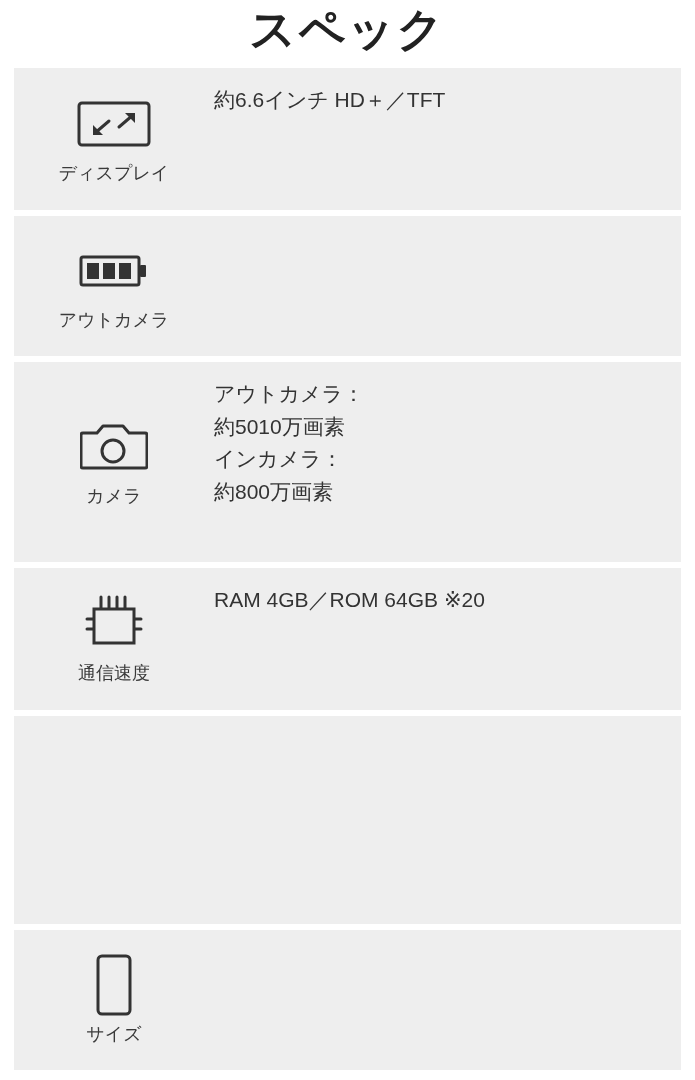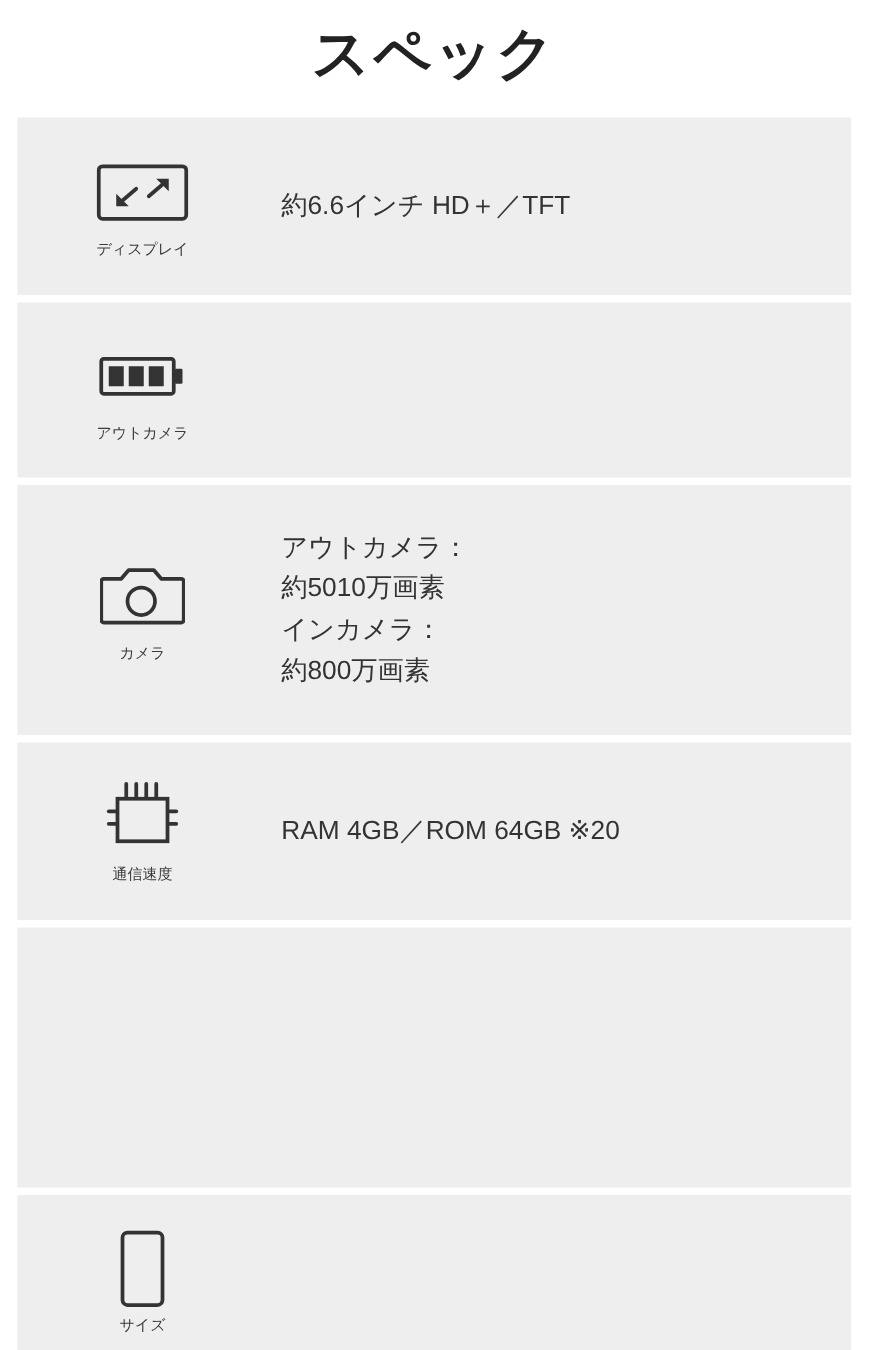--- a/index.html
+++ b/index.html
@@ -18,21 +18,21 @@
     width: 695px;
     position: relative;
     overflow: hidden;
   }
   .page-title {
     text-align: center;
     font-size: 46px;
     font-weight: 700;
     color: #222222;
     letter-spacing: 2px;
-    margin: 16px;
+    margin: 3px;
     padding: 0 0 10px 0;
     line-height: 1.15;
     height: 62px;
     box-sizing: border-box;
   }
   .spec-list {
     padding: 0 14px;
     box-sizing: border-box;
   }
   .spec-row {
@@ -53,33 +53,32 @@
     box-sizing: border-box;
   }
   .icon-box {
     height: 58px;
     display: flex;
     align-items: center;
     justify-content: center;
   }
   .icon-label {
     margin-top: 8px;
-    font-size: 12px;
+    font-size: 18px;
     color: #3a3a3a;
     text-align: right;
     line-height: 1.35;
     white-space: pre-line;
   }
   .spec-value-cell {
     flex: 1;
     display: flex;
-    align-items: center;
+    align-items: flex-start;
     padding: 16px 10px 16px 0;
     box-sizing: border-box;
-    margin-left: 11px;
   }
   .spec-value {
     font-size: 21px;
     line-height: 1.55;
     color: #333333;
     white-space: pre-line;
   }
   
   .row-display  { min-height: 142px; }
   .row-battery  { min-height: 140px; }

